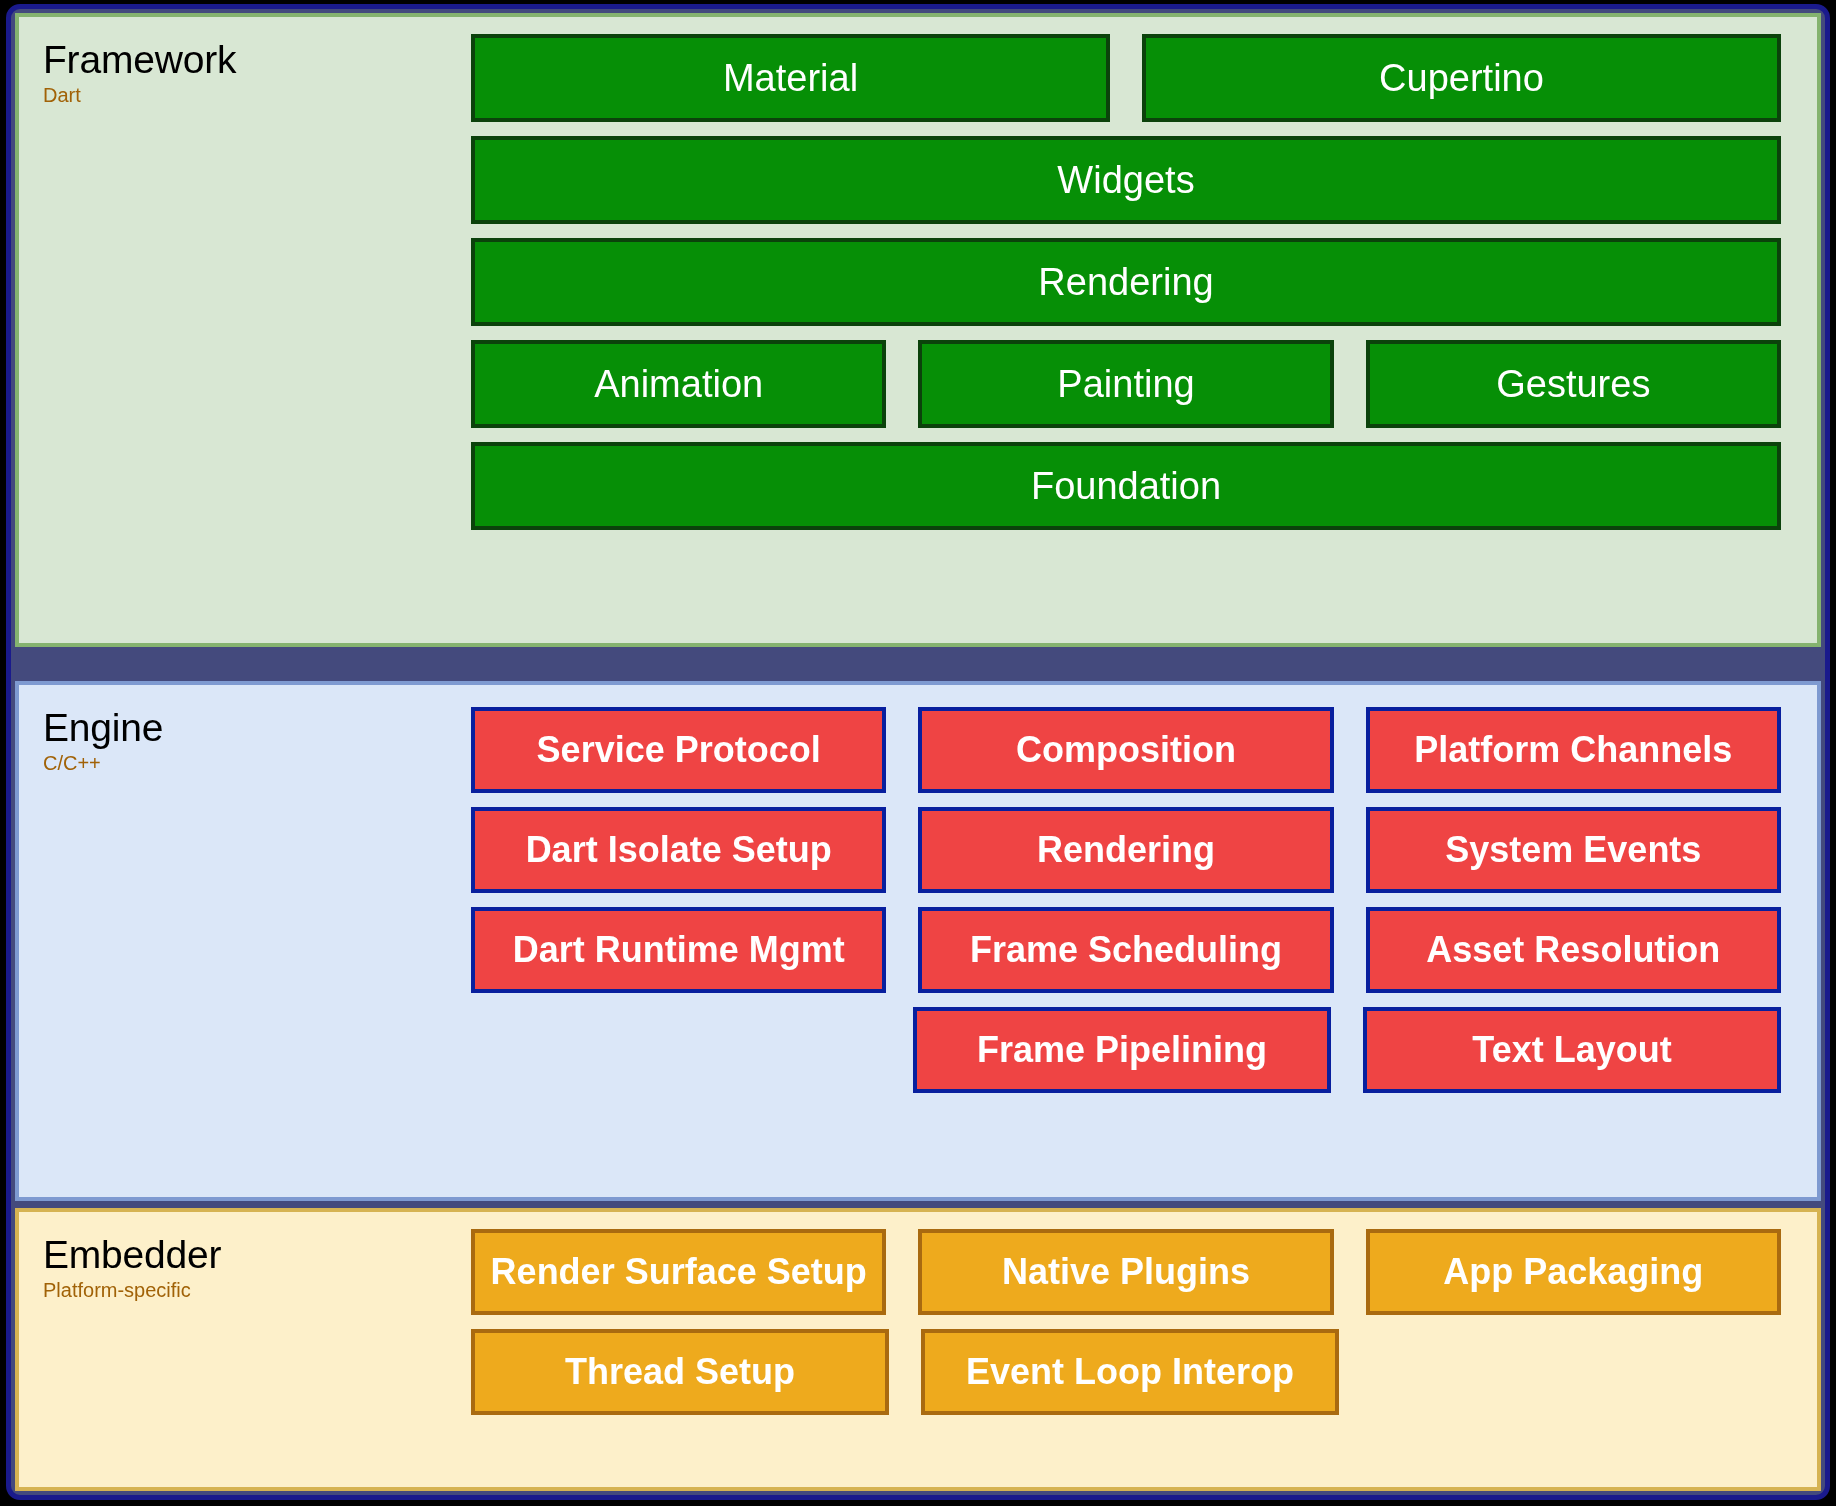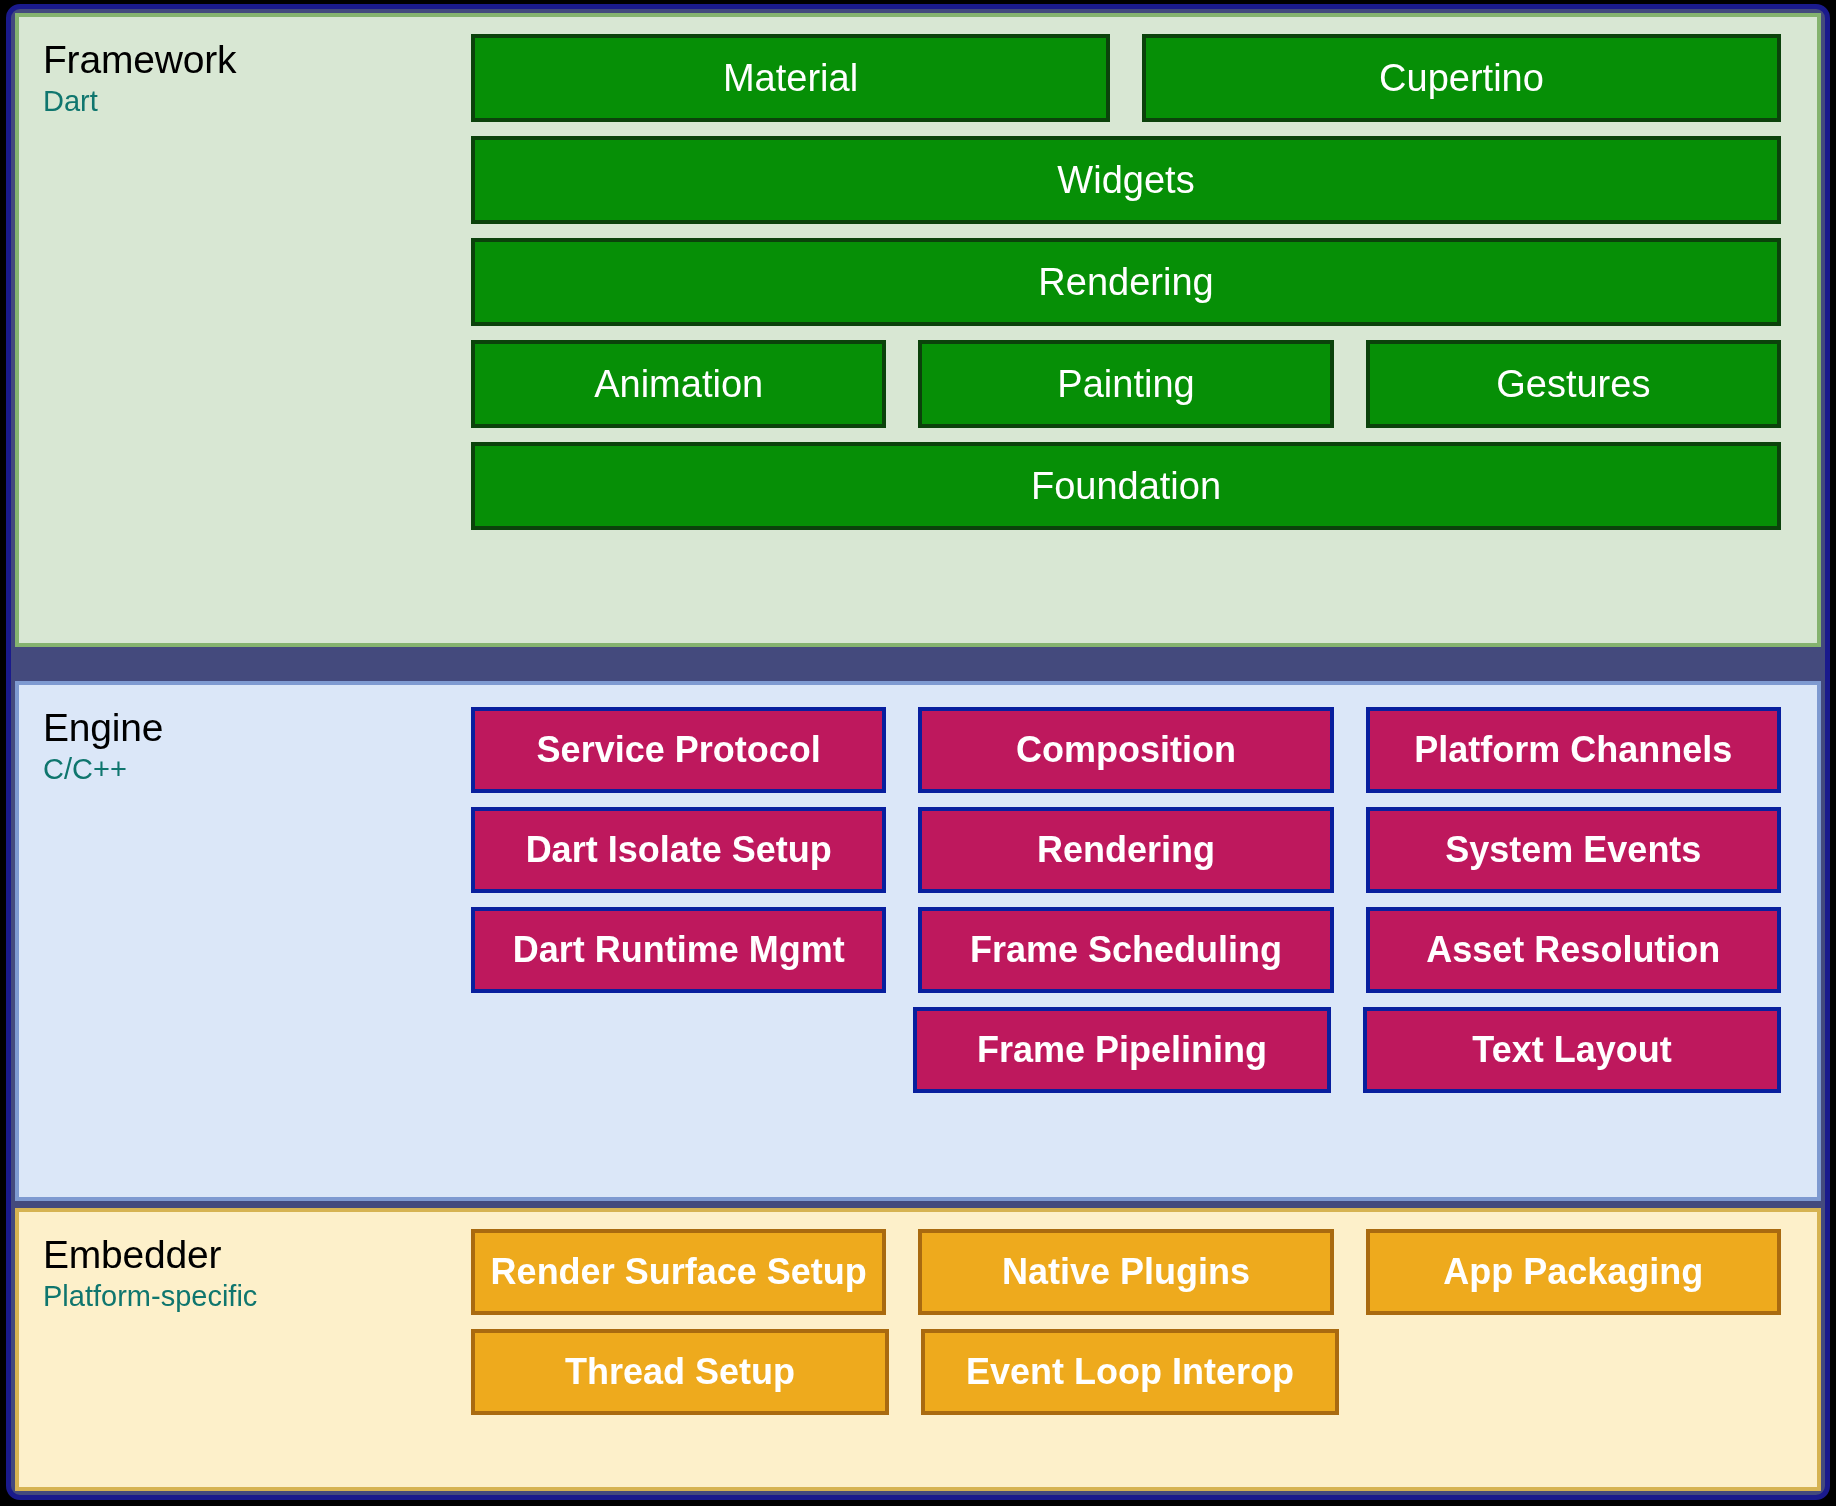--- a/index.html
+++ b/index.html
@@ -26,21 +26,21 @@
     padding:22px 0 0 24px;
   }
   .layer-engine .label-col{padding-top:22px;}
   .layer-embedder .label-col{padding-top:22px;}
 
   .label-title{
     font-size:39px;font-weight:normal;color:#000;line-height:1.08;
     letter-spacing:-0.2px;
   }
   .label-sub{
-    font-size:29px;color:#0f766e;line-height:1.18;margin-top:3px;
+    font-size:20px;color:#a16207;line-height:1.18;margin-top:3px;
   }
 
   .boxes-col{
     flex:1;box-sizing:border-box;
     padding:17px 36px 0 0;
     display:flex;flex-direction:column;
   }
   .layer-engine .boxes-col{padding-top:22px;}
   .layer-embedder .boxes-col{}
 
@@ -48,21 +48,21 @@
   .row:last-child{margin-bottom:0;}
 
   .box{
     box-sizing:border-box;
     display:flex;align-items:center;justify-content:center;
     color:#fff;text-align:center;
     border-width:4px;border-style:solid;
     overflow:hidden;
   }
   .box-green{background:#068f06;border-color:#0b420b;}
-  .box-blue{background:#be185d;border-color:#081f9e;}
+  .box-blue{background:#ef4444;border-color:#081f9e;}
   .box-orange{background:#eeaa1d;border-color:#a96a10;}
 
   .fw-box{height:88px;font-size:38px;}
   .en-box{height:86px;font-size:36px;font-weight:bold;}
   .em-box{height:86px;font-size:36px;font-weight:bold;}
   .c-full{flex:1 1 auto;}
   .c-half{flex:1 1 0;}
 </style>
 </head>
 <body>

